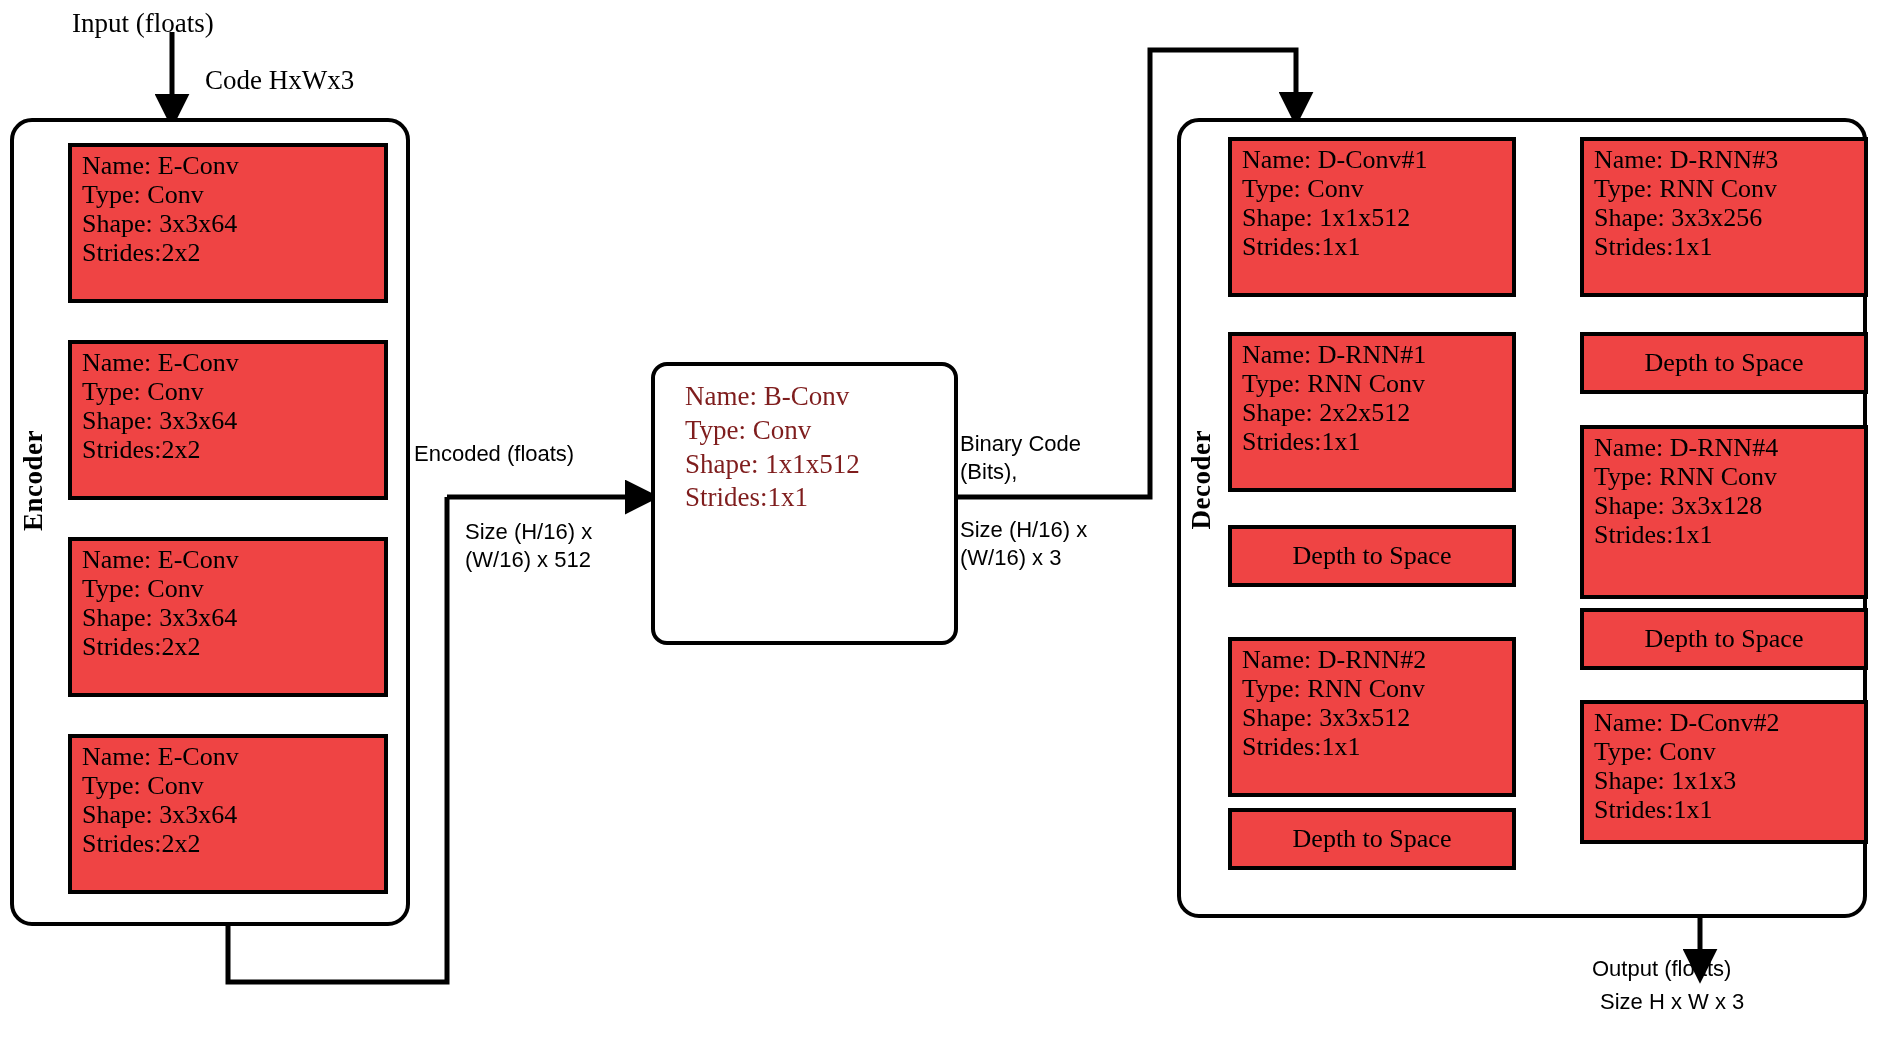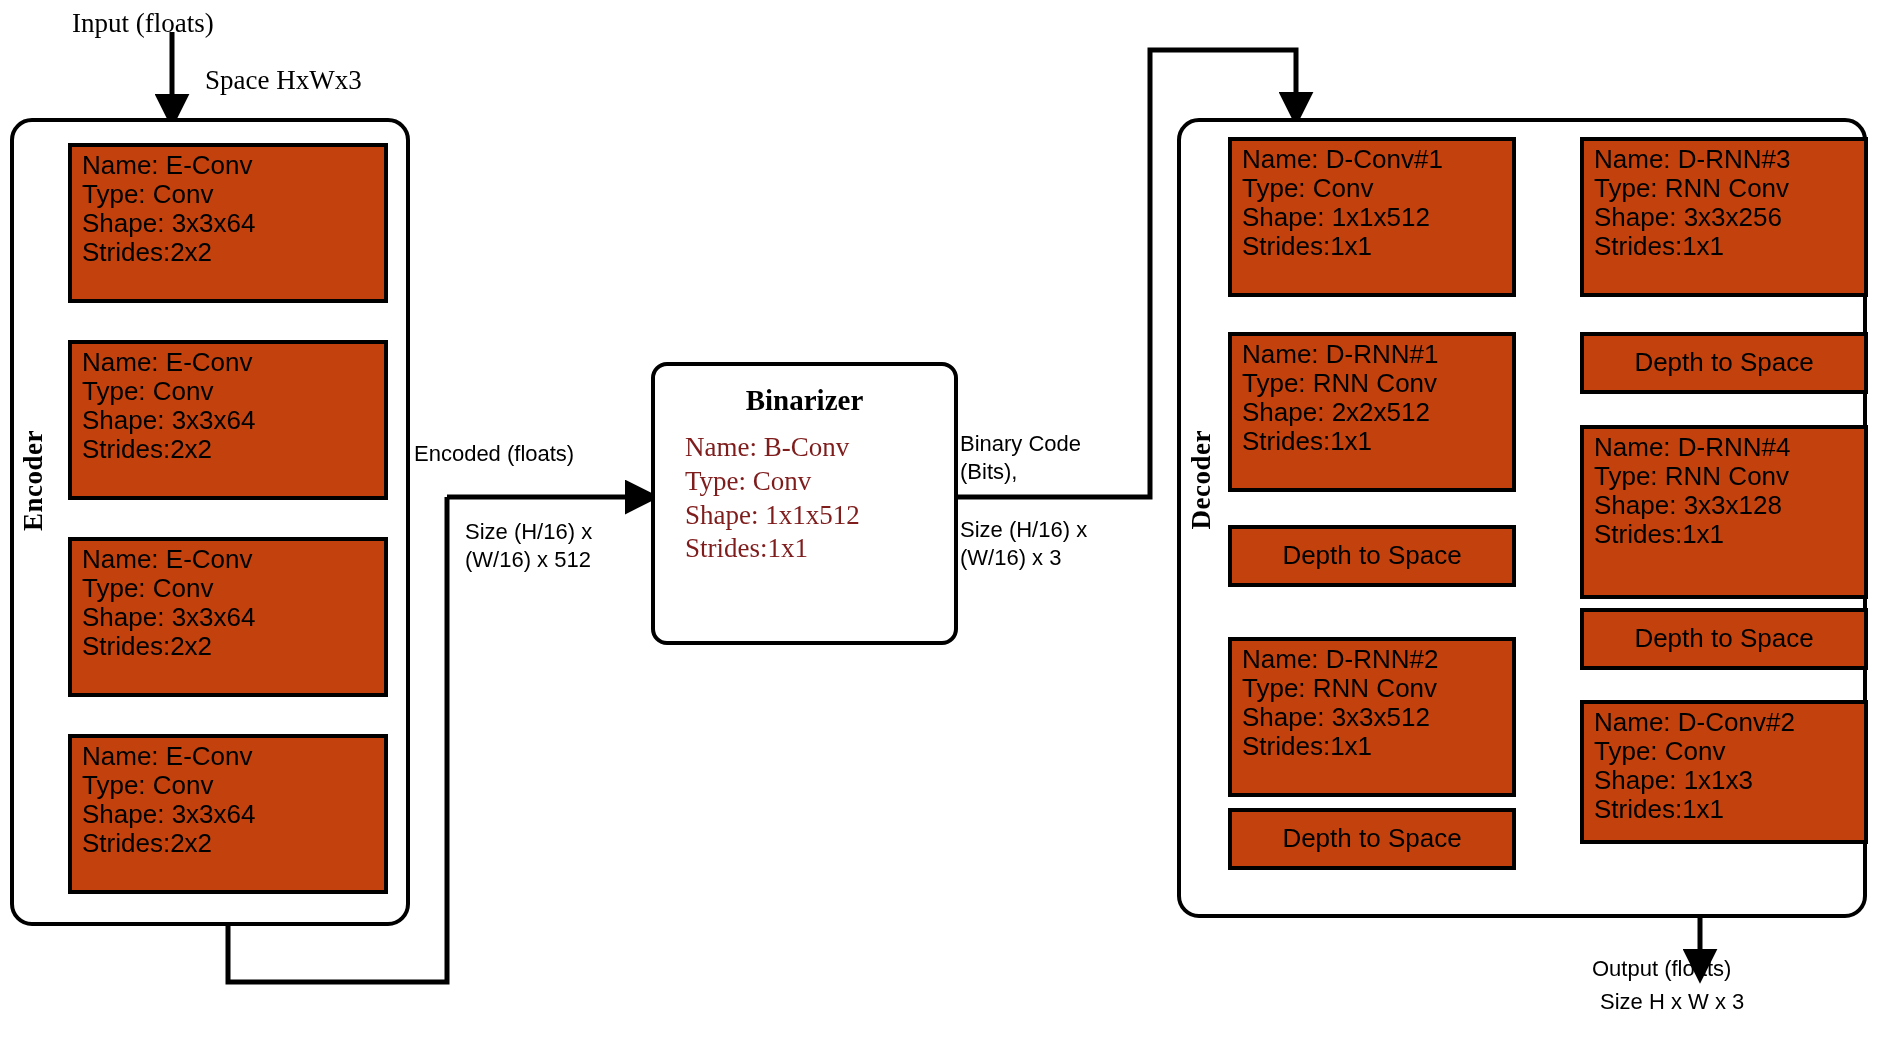--- a/index.html
+++ b/index.html
@@ -51,24 +51,24 @@
     color: #000;
     writing-mode: vertical-rl;
     transform: rotate(180deg);
     letter-spacing: 0.5px;
   }
 
   
   .card {
     position: absolute;
     border: 4px solid #000;
-    background: #c2410c;
+    background: #ef4444;
     box-sizing: border-box;
     padding: 4px 8px 6px 10px;
-    font-family: Liberation Sans, sans-serif;
+    font-family: Liberation Serif, serif;
     font-size: 26px;
     line-height: 1.12;
     color: #000;
     white-space: pre-line;
   }
   .card.center {
     display: flex;
     align-items: center;
     justify-content: center;
     padding: 0;
@@ -125,21 +125,21 @@
     <path d="M 447 497 L 651 497" stroke="#000" stroke-width="5" fill="none" marker-end="url(#arrow)"></path>
 
     <path d="M 958 497 L 1150 497 L 1150 50 L 1296 50 L 1296 118" stroke="#000" stroke-width="5" fill="none" marker-end="url(#arrow)"></path>
 
     <path d="M 1374 838 L 1546 838 L 1546 205 L 1570 205" stroke="#000" stroke-width="5" fill="none" stroke-dasharray="18 12" marker-end="url(#arrow)"></path>
 
     <path d="M 1700 860 L 1700 975" stroke="#000" stroke-width="5" fill="none" marker-end="url(#arrow)"></path>
   </svg>
 
   <div class="abs label" style="left:72px; top:8px;">Input (floats)</div>
-  <div class="abs label" style="left:205px; top:65px;">Space  HxWx3</div>
+  <div class="abs label" style="left:205px; top:65px;">Code  HxWx3</div>
 
   <div class="abs label-sm" style="left:414px; top:440px;">Encoded (floats)</div>
   <div class="abs label-sm" style="left:465px; top:518px;">Size (H/16) x
 (W/16) x 512</div>
 
   <div class="abs label-sm" style="left:960px; top:430px;">Binary Code
 (Bits),</div>
   <div class="abs label-sm" style="left:960px; top:516px;">Size (H/16) x
 (W/16) x 3</div>
 
@@ -160,21 +160,20 @@
   <div class="card" style="left:68px; top:537px; width:320px; height:160px;">Name: E-Conv
 Type: Conv
 Shape: 3x3x64
 Strides:2x2</div>
   <div class="card" style="left:68px; top:734px; width:320px; height:160px;">Name: E-Conv
 Type: Conv
 Shape: 3x3x64
 Strides:2x2</div>
 
   <div class="abs binarizer-box" style="left:651px; top:362px; width:307px; height:283px;">
-    <div class="binarizer-title" style="margin-top:18px;">Binarizer</div>
     <div class="binarizer-body" style="margin-top:14px;">Name: B-Conv
 Type: Conv
 Shape: 1x1x512
 Strides:1x1</div>
   </div>
 
   <div class="abs container-box" style="left:1177px; top:118px; width:690px; height:800px;"></div>
   <div class="container-title" style="left:1186px; top:430px;">Decoder</div>
 
   <div class="card" style="left:1228px; top:137px; width:288px; height:160px;">Name: D-Conv#1

